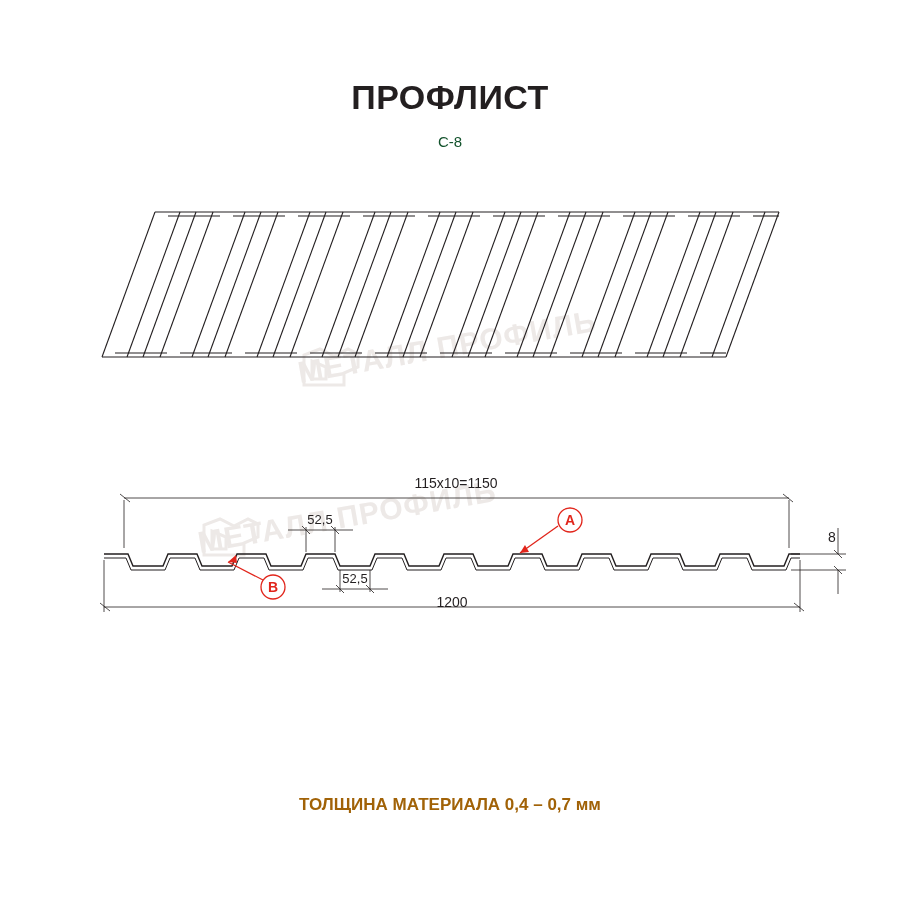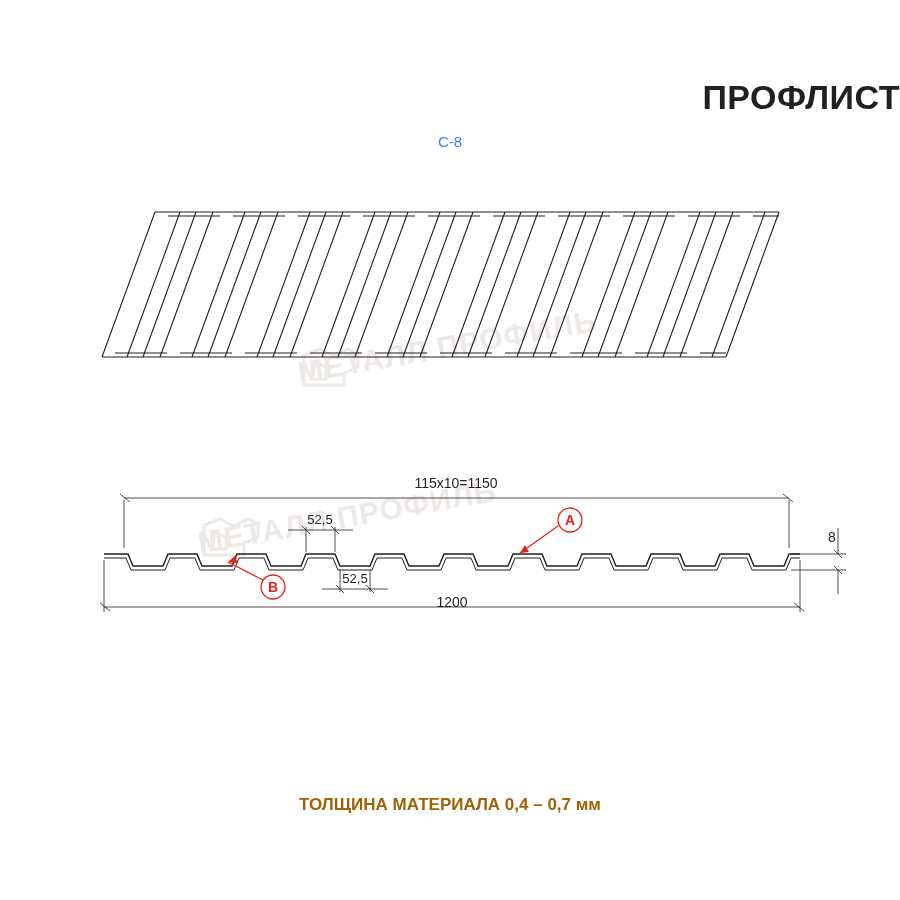--- a/index.html
+++ b/index.html
@@ -17,34 +17,34 @@
   }
   .stage {
     position: absolute;
     inset: 0;
   }
   .title {
     position: absolute;
     top: 78px;
     left: 0;
     width: 900px;
-    text-align: right;
+    text-align: center;
     font-size: 34px;
     font-weight: bold;
     letter-spacing: 0.5px;
     color: #231f20;
   }
   .subtitle {
     position: absolute;
     top: 133px;
     left: 0;
     width: 900px;
     text-align: center;
     font-size: 15px;
-    color: #3b82f6;
+    color: #14532d;
   }
   .footer-note {
     position: absolute;
     top: 795px;
     left: 0;
     width: 900px;
     text-align: center;
     font-size: 17px;
     font-weight: bold;
     color: #a16207;

